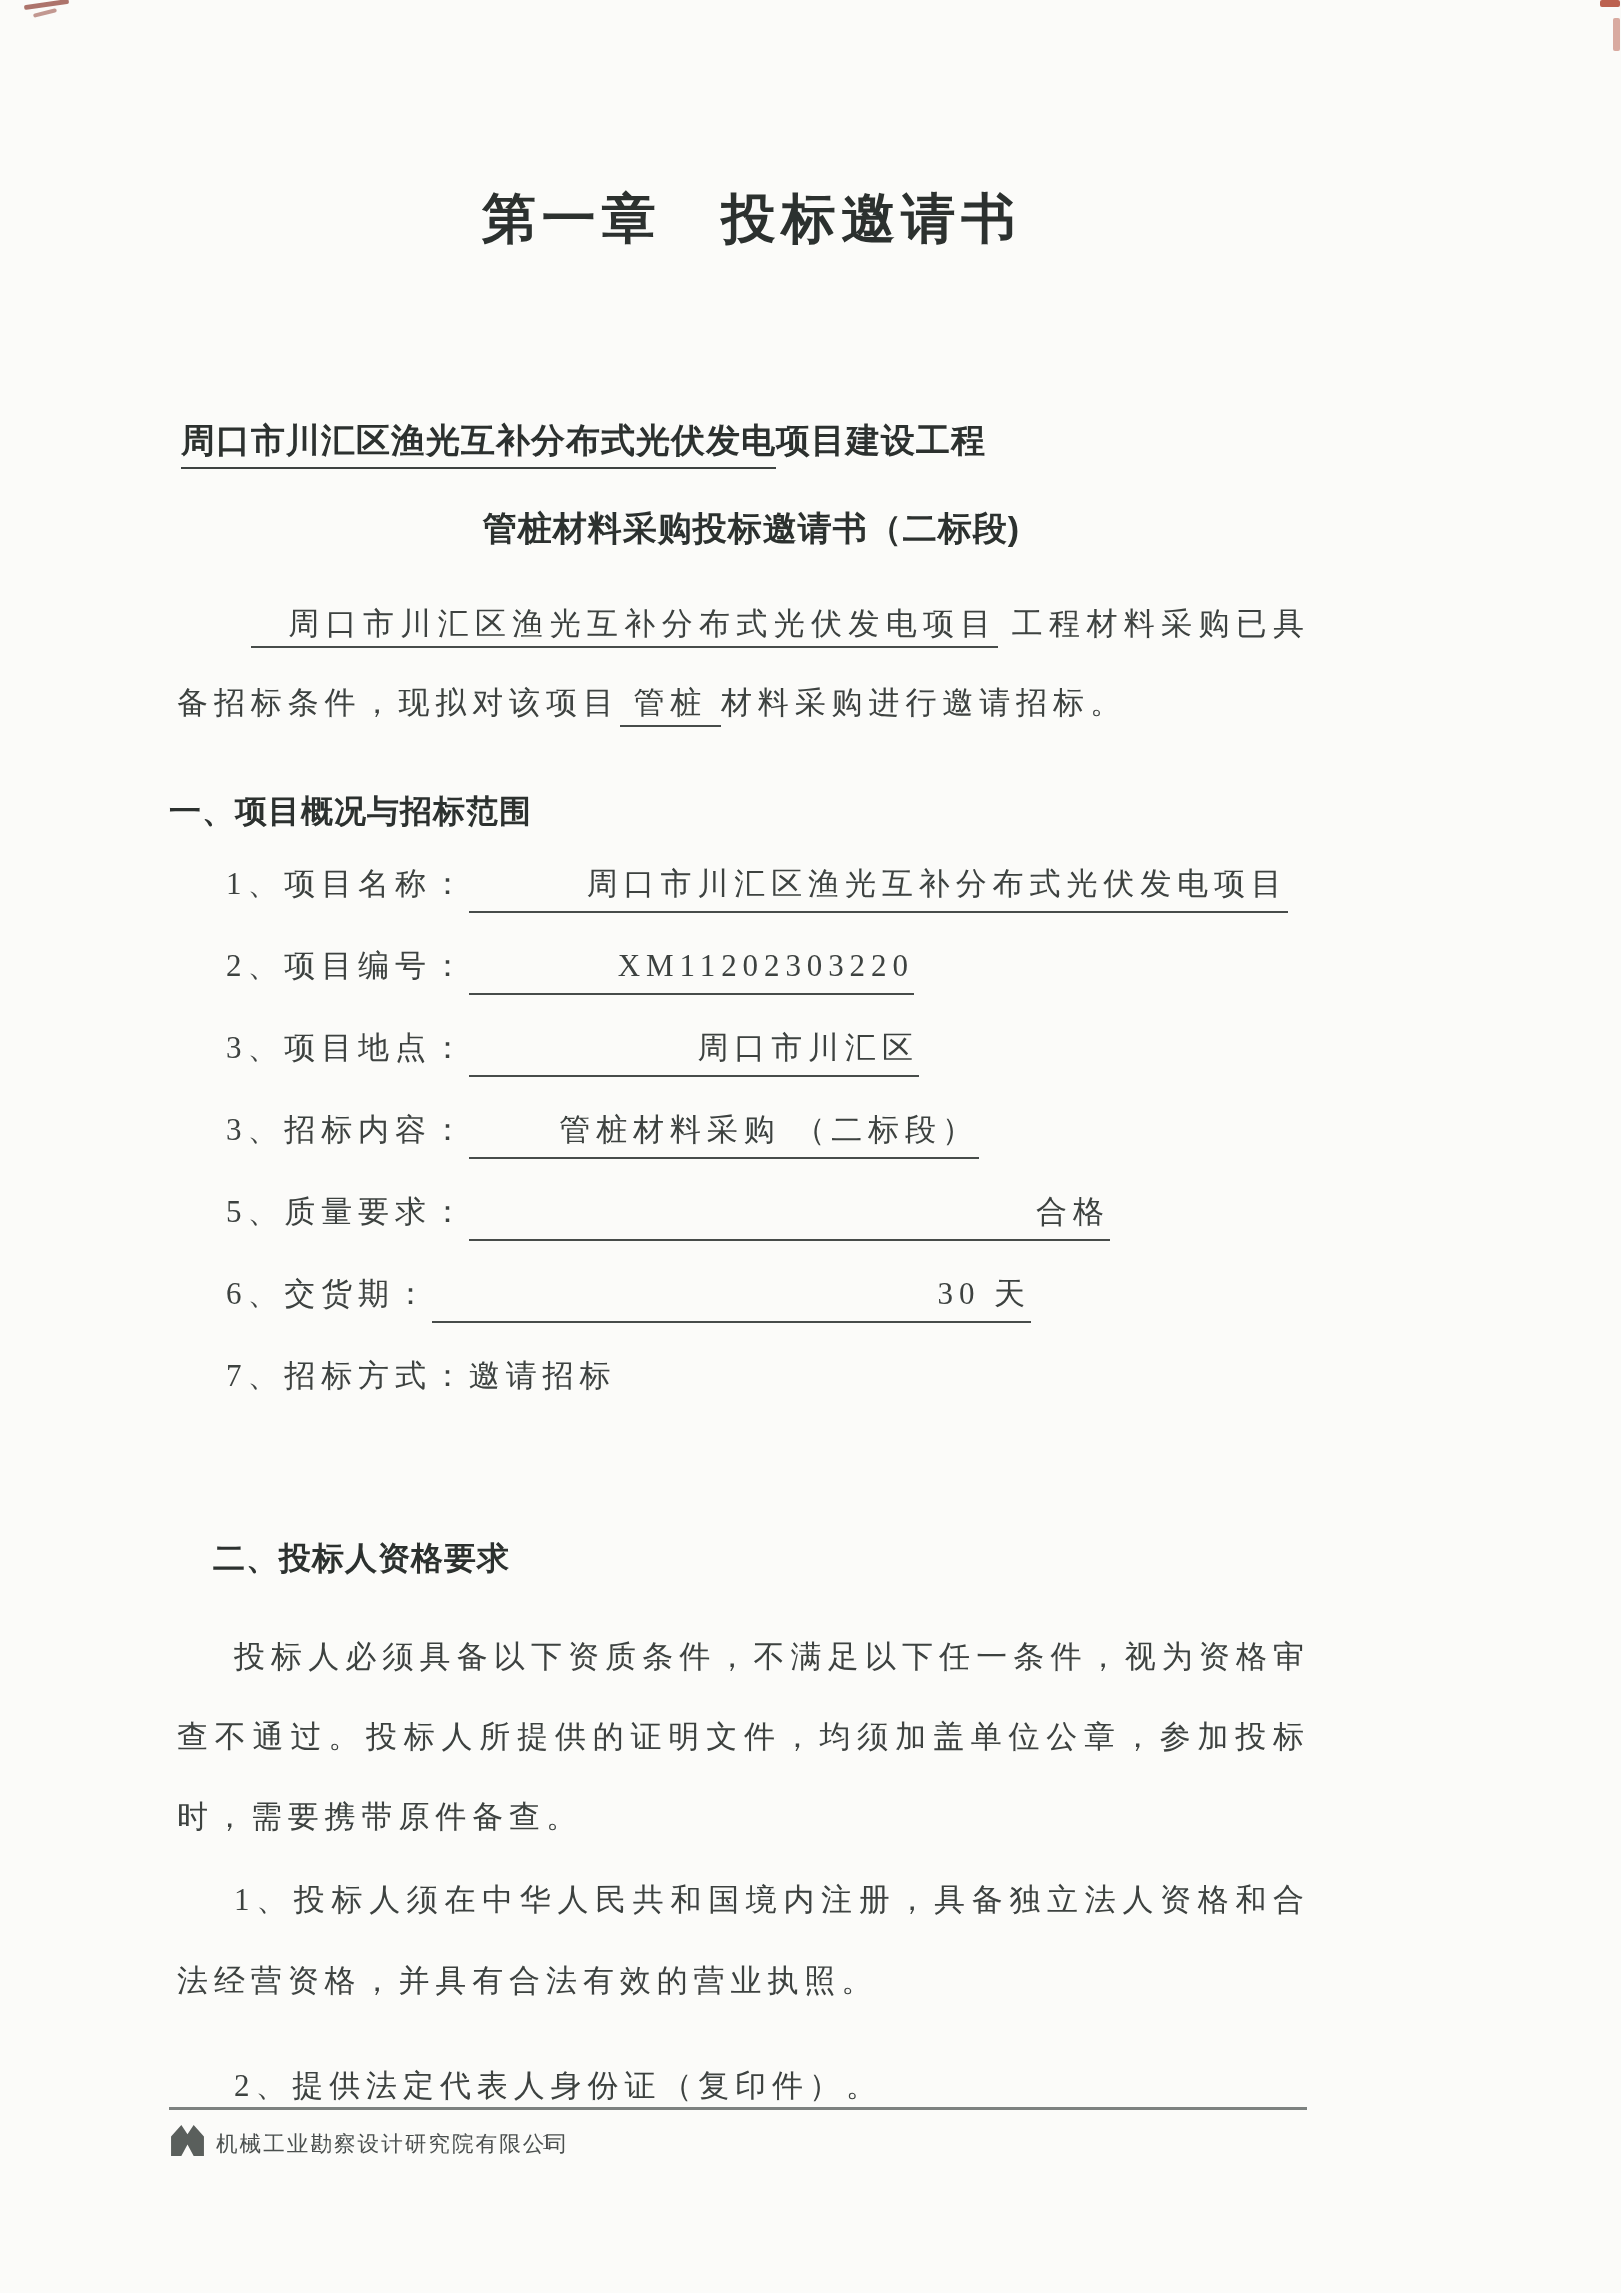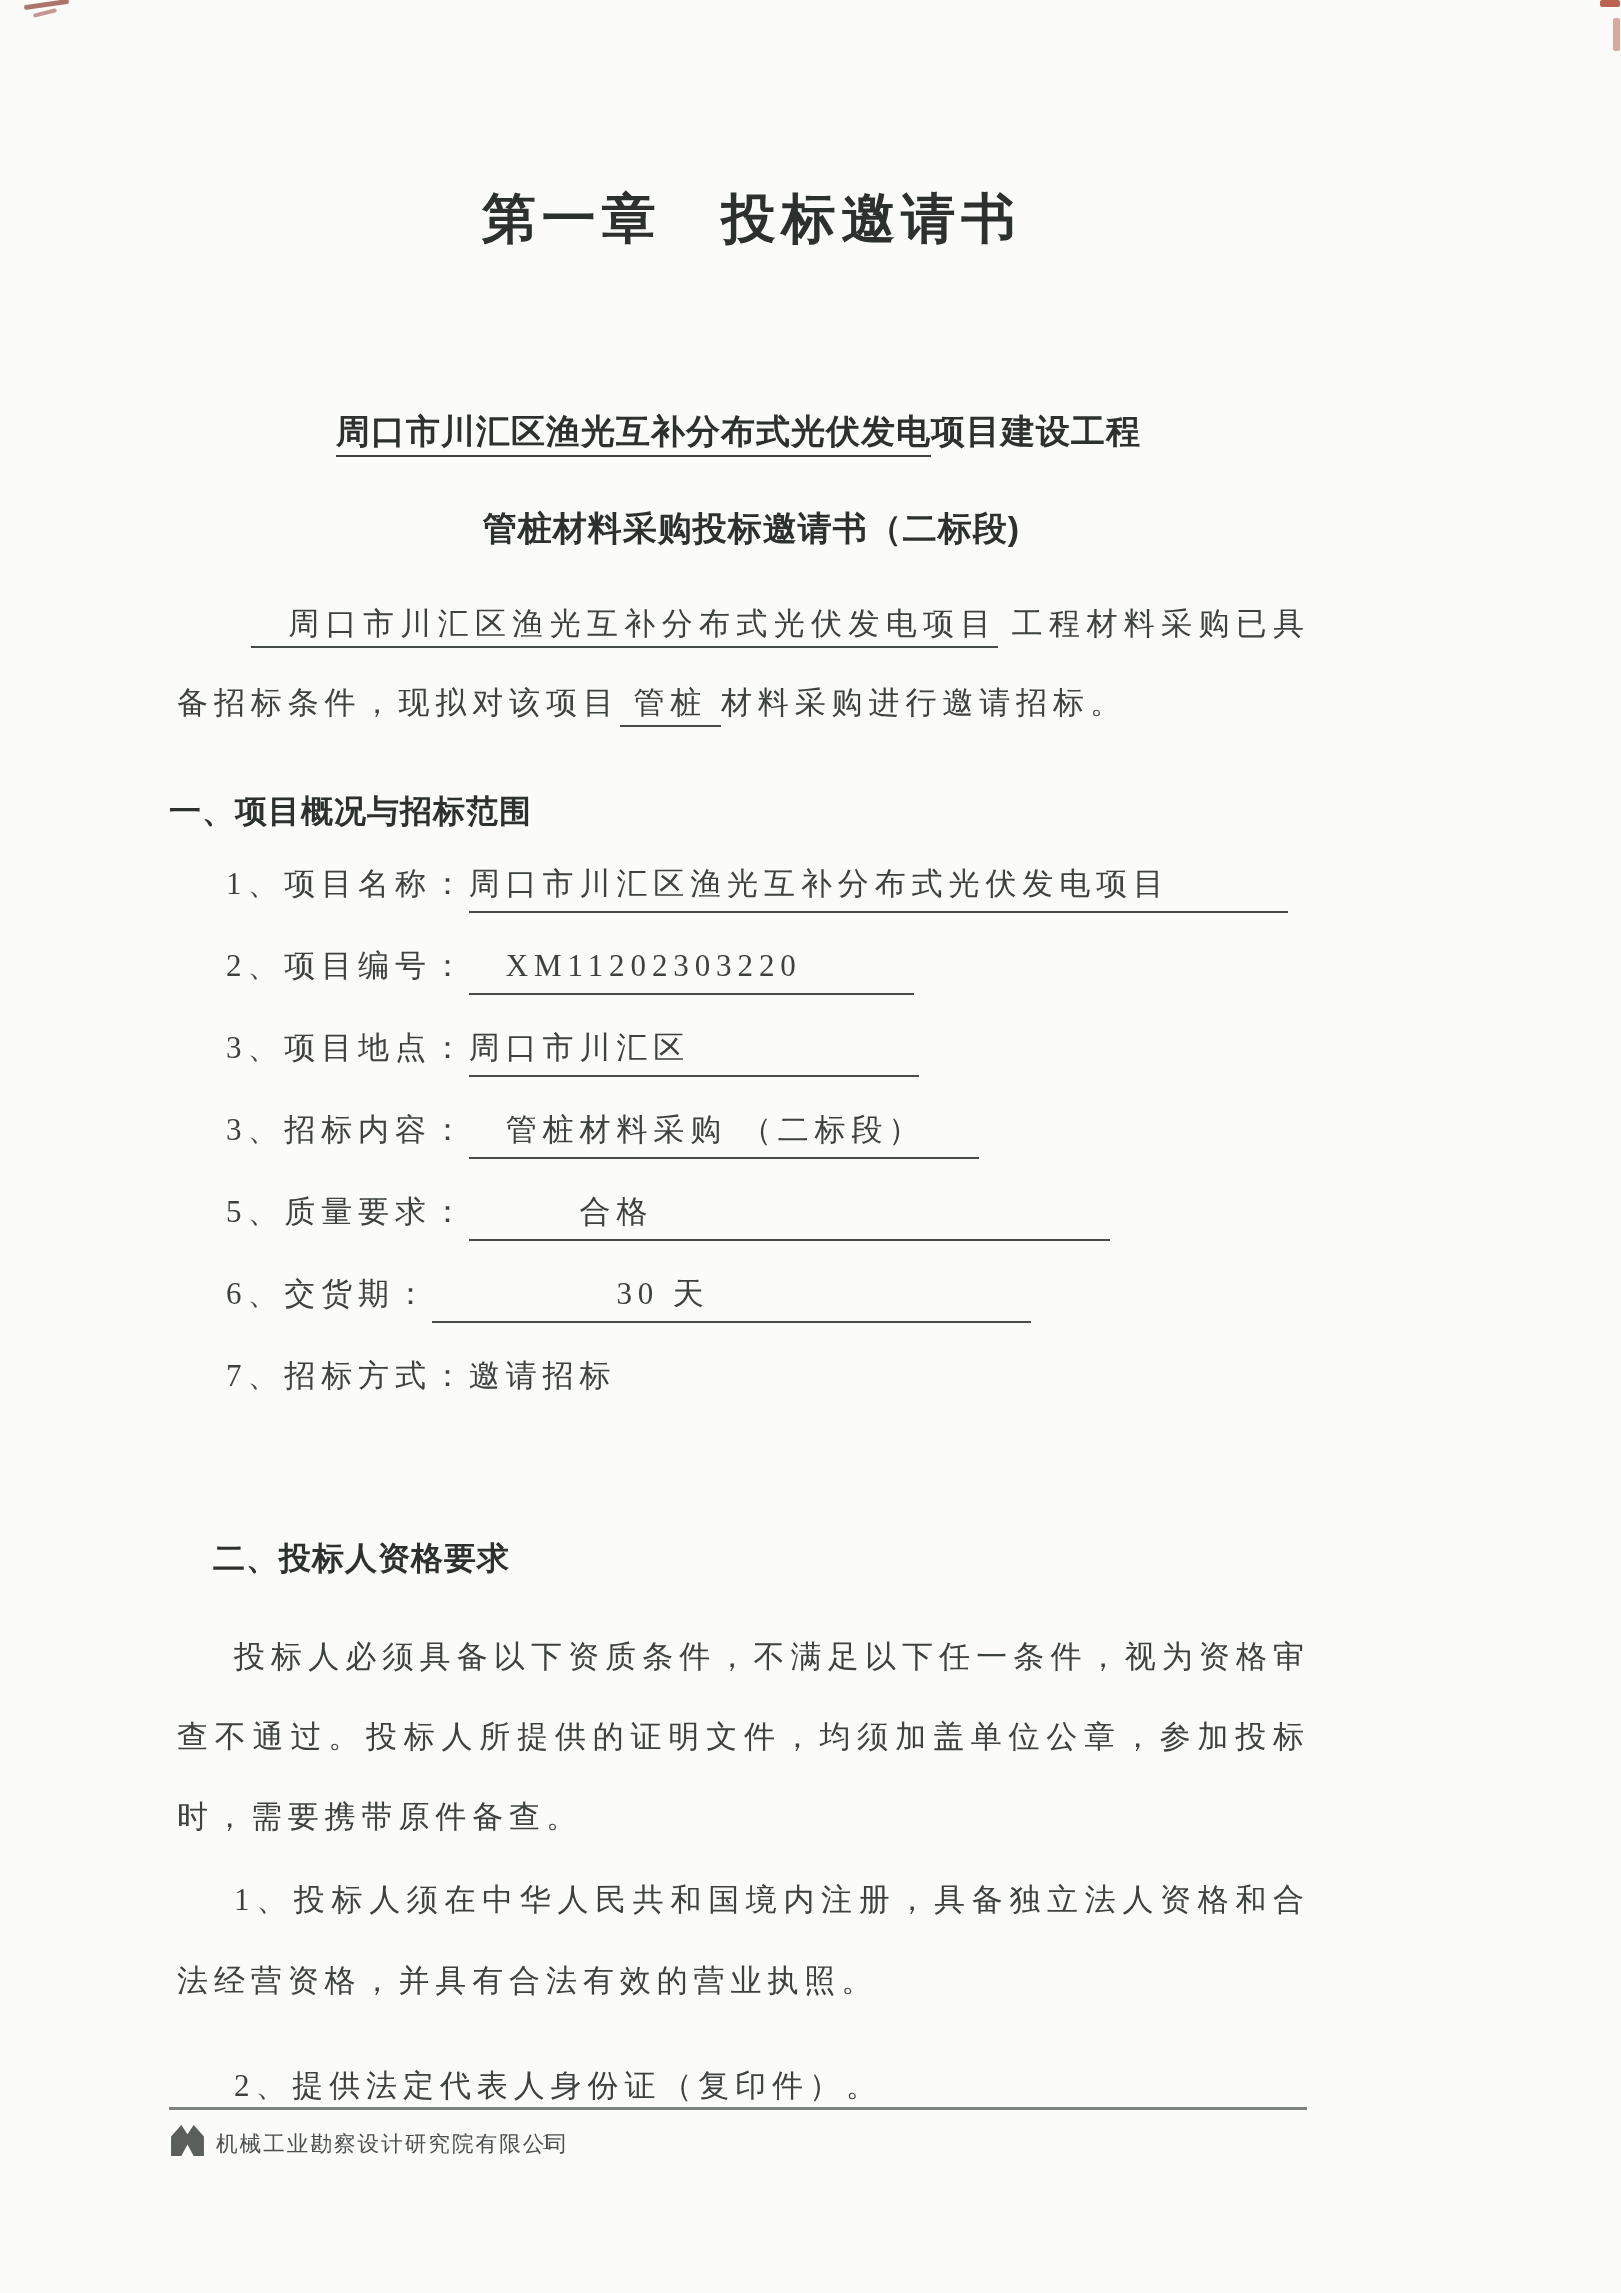--- a/index.html
+++ b/index.html
@@ -15,22 +15,22 @@
 
   
   .doc-title{
     position:absolute;top:167px;left:0;width:100%;
     margin:16px;text-align:center;
     font-family:"Liberation Sans","DejaVu Sans",sans-serif;
     font-weight:bold;font-size:54px;letter-spacing:5.9px;color:#2c312f;
   }
   .sub1{
     position:absolute;top:406px;left:0;width:100%;
-    margin:3px;text-align:center;
-    font-family:Liberation Serif, serif;
+    margin:12px;text-align:left;
+    font-family:Liberation Mono, monospace;
     font-weight:bold;font-size:34px;letter-spacing:1px;color:#2c312f;
   }
   .sub2{
     position:absolute;top:490px;left:0;width:100%;
     margin:16px;text-align:center;
     font-family:"Liberation Sans","DejaVu Sans",sans-serif;
     font-weight:bold;font-size:34px;letter-spacing:1px;color:#2c312f;
   }
   .sub1 .u-head{border-bottom:2.9px solid #3e4341;padding-bottom:4.9px;}
 
@@ -44,21 +44,21 @@
 
   .sec-heading{
     position:absolute;left:0;margin:0;
     font-family:"Liberation Sans","DejaVu Sans",sans-serif;
     font-weight:bold;font-size:32px;letter-spacing:1px;color:#2c312f;
   }
   .sec1{top:790px;}
   .sec2{top:1537px;margin-left:44px;}
 
   
-  .items{position:absolute;top:863px;left:0;width:1133px;}
+  .items{position:absolute;top:863px;left:0;width:1133px;text-align:right;}
   .item-row{
     display:flex;align-items:baseline;
     padding-left:57px;height:82px;
     font-size:31px;letter-spacing:5.9px;white-space:pre;
   }
   .item-label{flex:none;}
   .item-value{flex:none;padding-bottom:5.9px;overflow:visible;}
   .item-value.u-line{border-bottom:2px solid #474c4a;}
   .item-row:nth-child(1) .item-value{width:819px;}
   .item-row:nth-child(2) .item-value{width:445px;}

